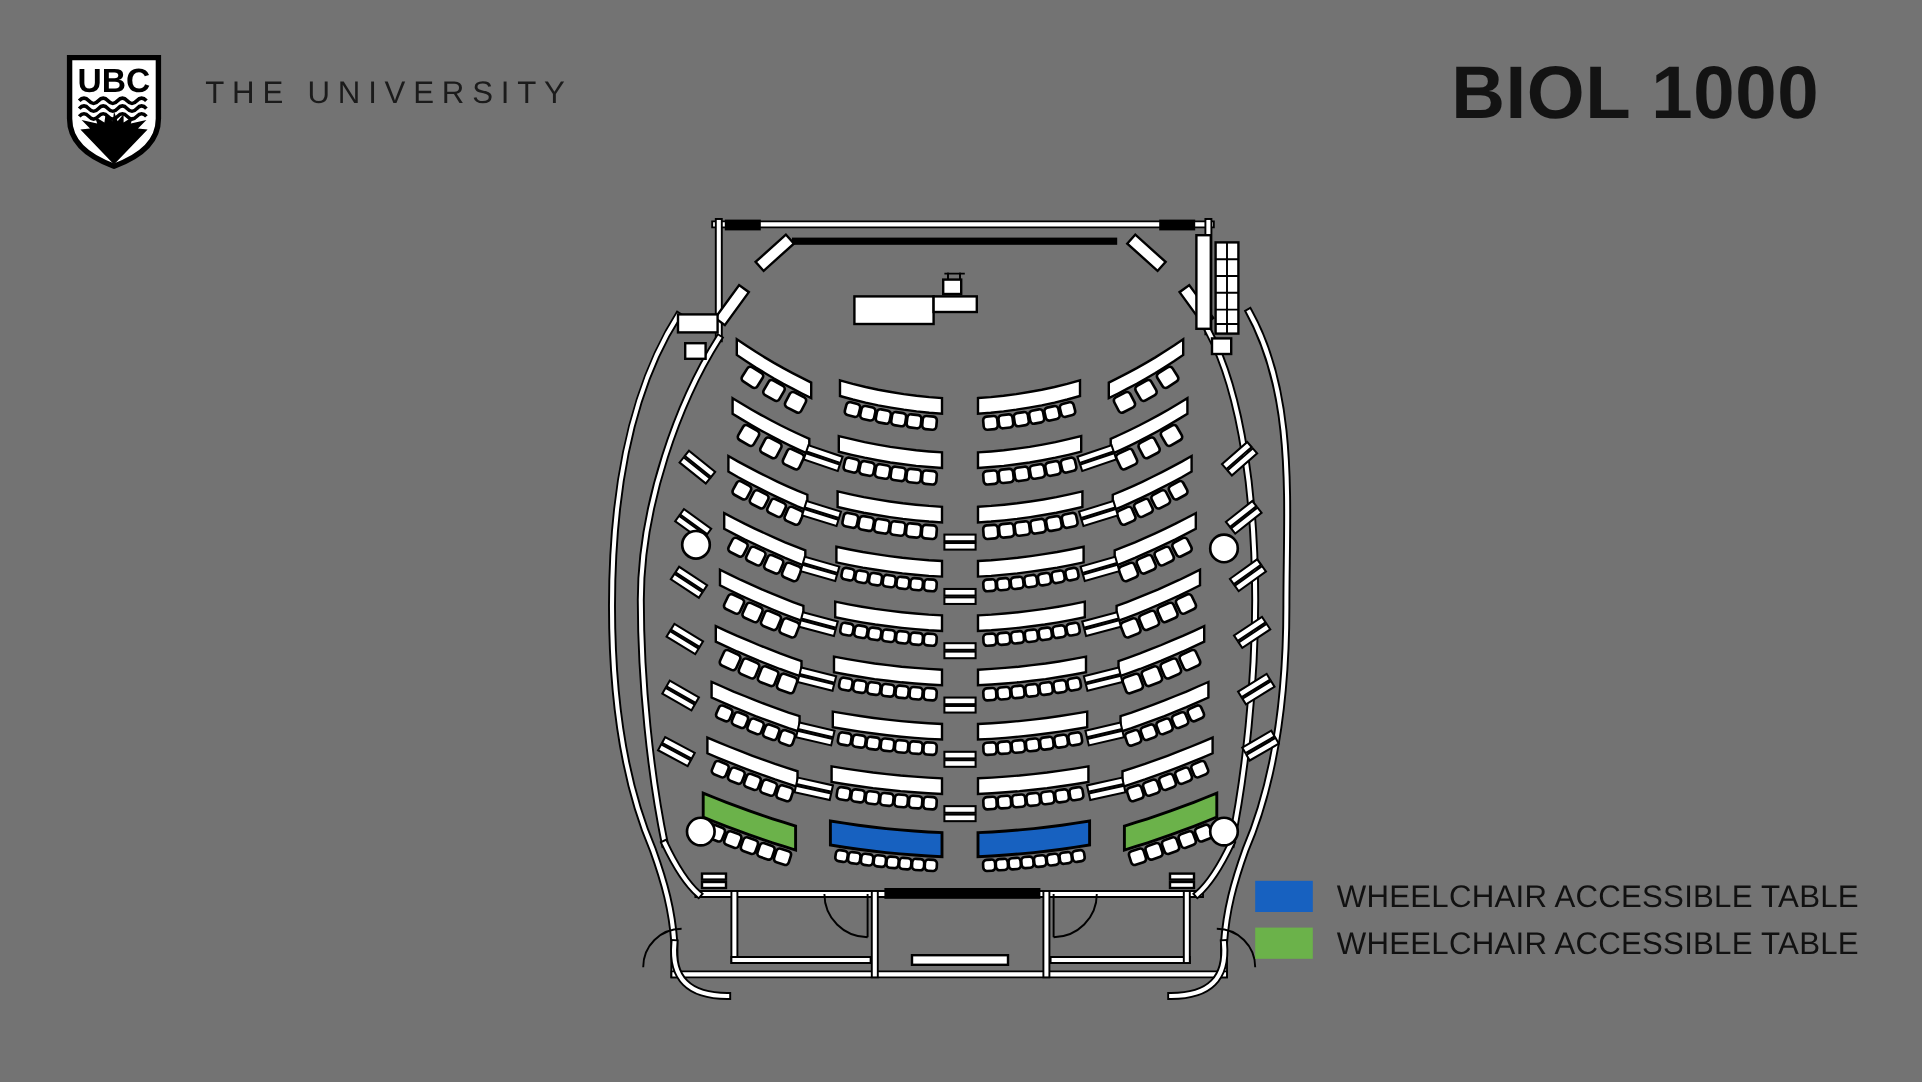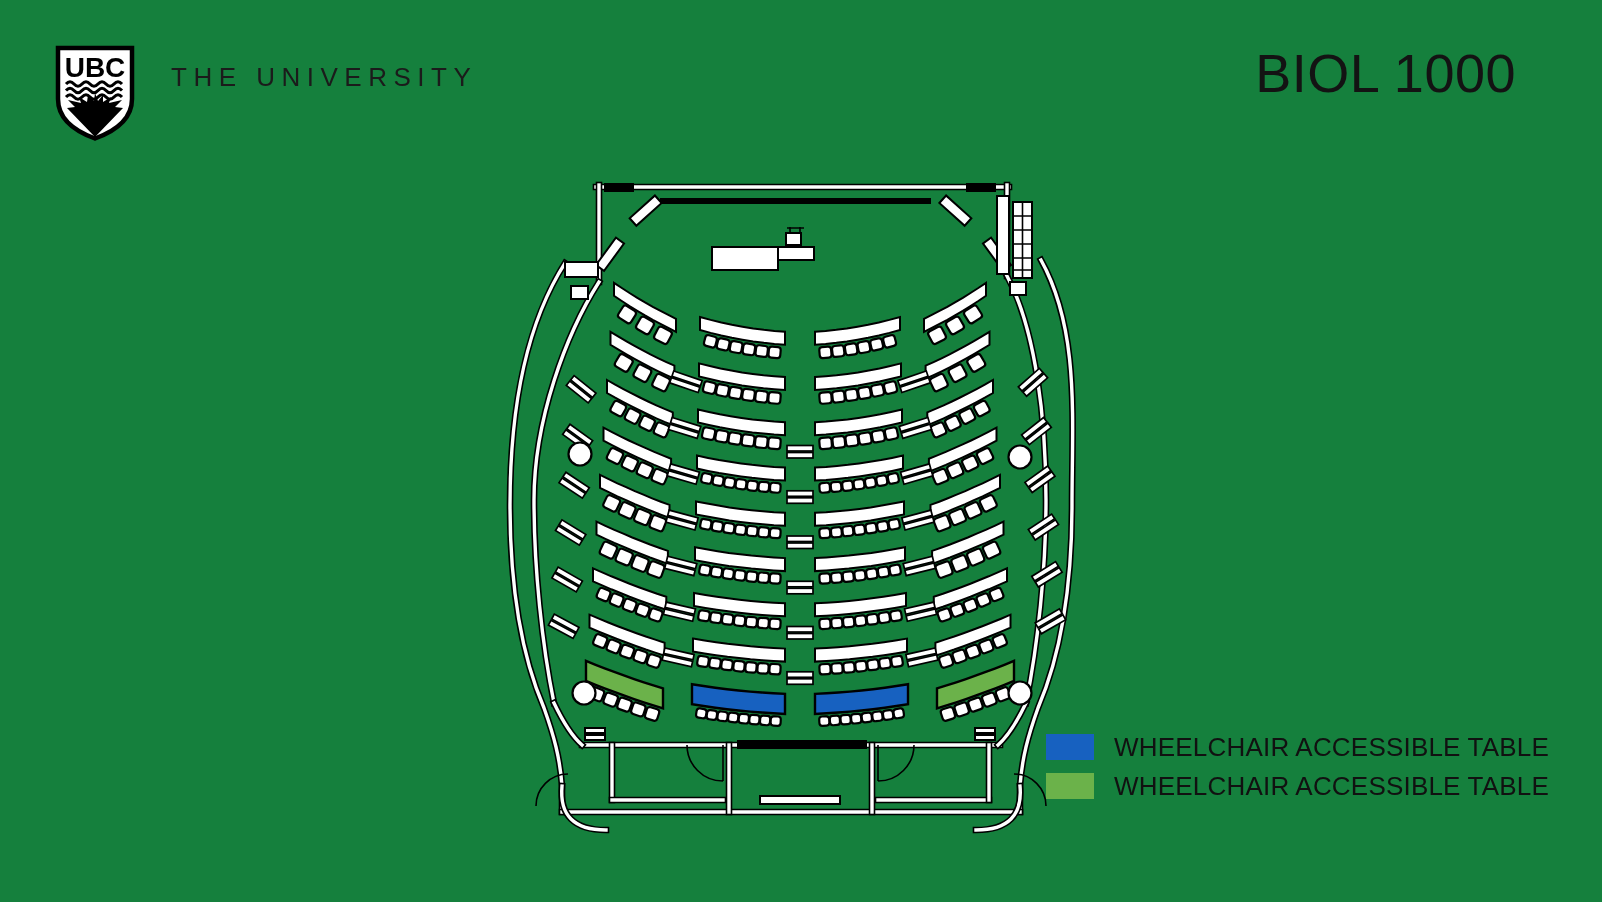--- a/index.html
+++ b/index.html
@@ -1,22 +1,22 @@
 <!DOCTYPE html>
 <html><head>
 <meta charset="utf-8">
 <style>
   html,body{margin:0;padding:0;background:#fff;}
-  .page{position:relative;width:1602px;height:902px;background:#15803d;overflow:hidden;
+  .page{position:relative;width:1602px;height:902px;background:#737373;overflow:hidden;
         font-family:"Liberation Sans",sans-serif;}
   .logo-box{position:absolute;left:53px;top:44px;width:84px;height:99px;}
   .wordmark{position:absolute;left:171px;top:57px;color:#1b1b1b;font-weight:normal;
             font-size:26px;letter-spacing:6.5px;line-height:41px;white-space:nowrap;}
-  .course-title{position:absolute;top:42px;right:86px;color:#131313;font-size:54px;
-                font-weight:400;letter-spacing:0.5px;}
+  .course-title{position:absolute;top:42px;right:86px;color:#131313;font-size:62px;
+                font-weight:700;letter-spacing:0.5px;}
   #plan{position:absolute;left:0;top:0;}
   .wallthin{fill:none;stroke:#000;stroke-width:1.6;}
   .dwall{fill:none;stroke:#000;stroke-width:6.6;stroke-linecap:square;}
   .dwalli{fill:none;stroke:#fff;stroke-width:3.4;stroke-linecap:square;}
   .solid{fill:#000;stroke:none;}
   .wbox{fill:#fff;stroke:#000;stroke-width:2;}
   .legend{position:absolute;left:1046px;top:733px;display:flex;flex-direction:column;gap:11px;}
   .legend-row{display:flex;align-items:center;gap:20px;}
   .swatch{width:48px;height:26px;flex:0 0 auto;}
   .legend-text{font-size:26px;line-height:28px;color:#111;font-weight:500;letter-spacing:0.2px;

